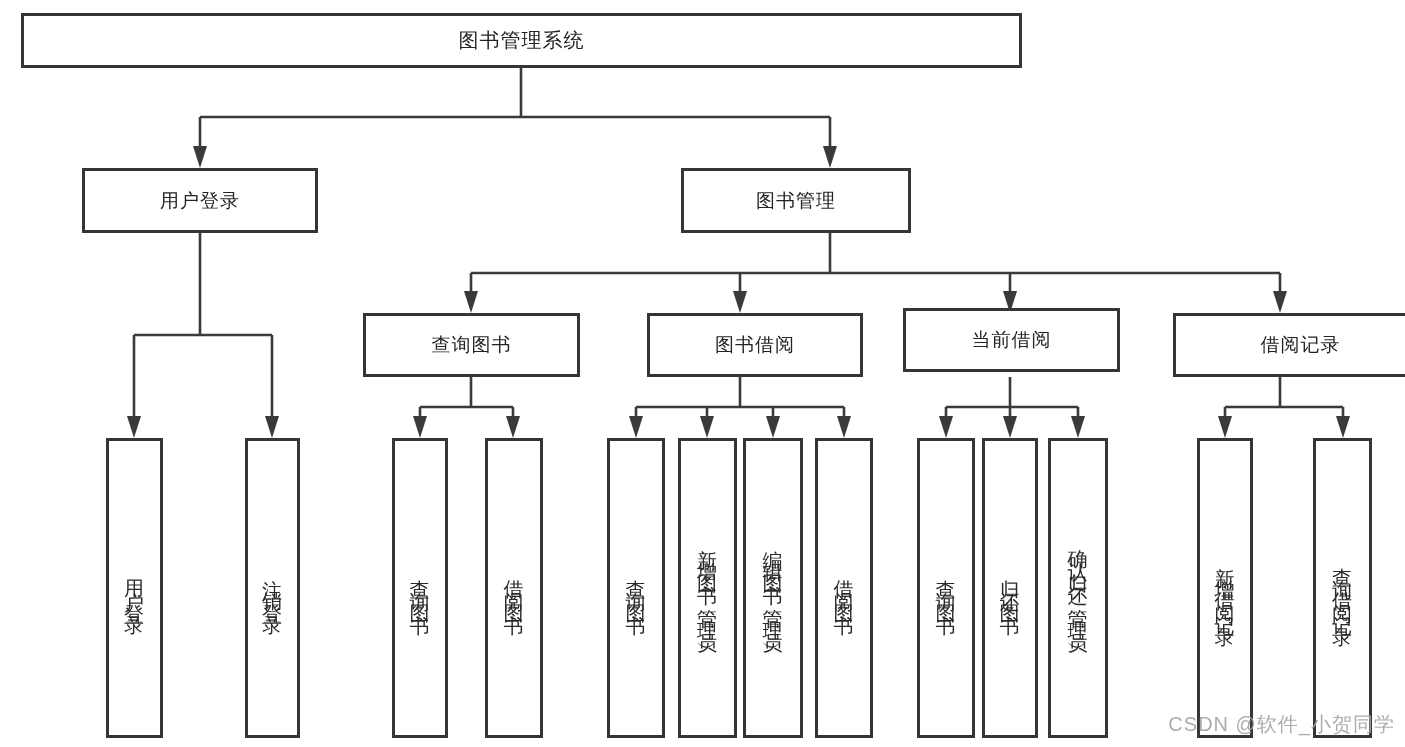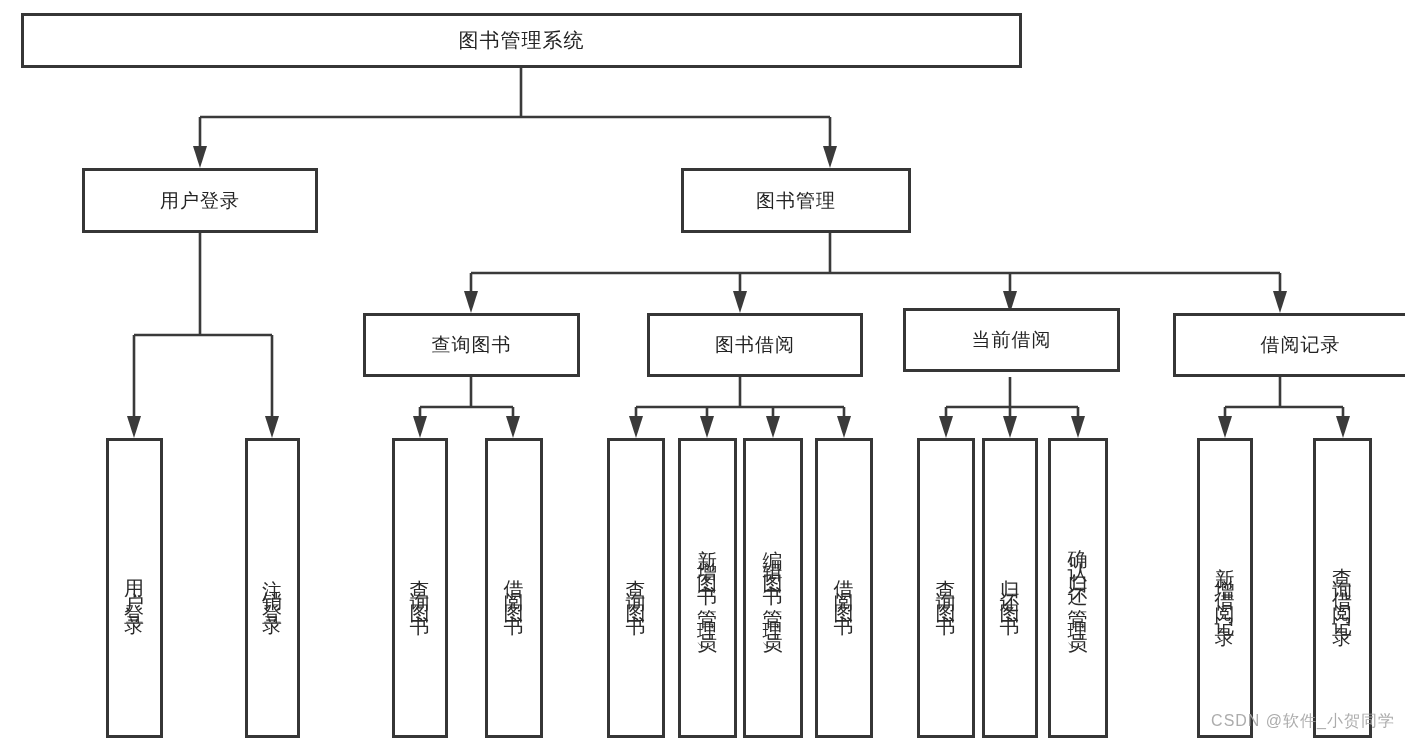--- a/index.html
+++ b/index.html
@@ -49,21 +49,21 @@
   .f6{left:743px;width:60px;}
   .f7{left:815px;width:58px;}
   .f8{left:917px;width:58px;}
   .f9{left:982px;width:56px;}
   .f10{left:1048px;width:60px;}
   .f11{left:1197px;width:56px;}
   .f12{left:1313px;width:59px;}
   #watermark{
     position:absolute;
     right:10px;top:711px;
-    font-size:16px;
+    font-size:20px;
     color:rgba(168,168,168,0.95);
     letter-spacing:1px;
     z-index:5;
   }
 </style>
 </head>
 <body>
 
 <div id="canvas">
 

